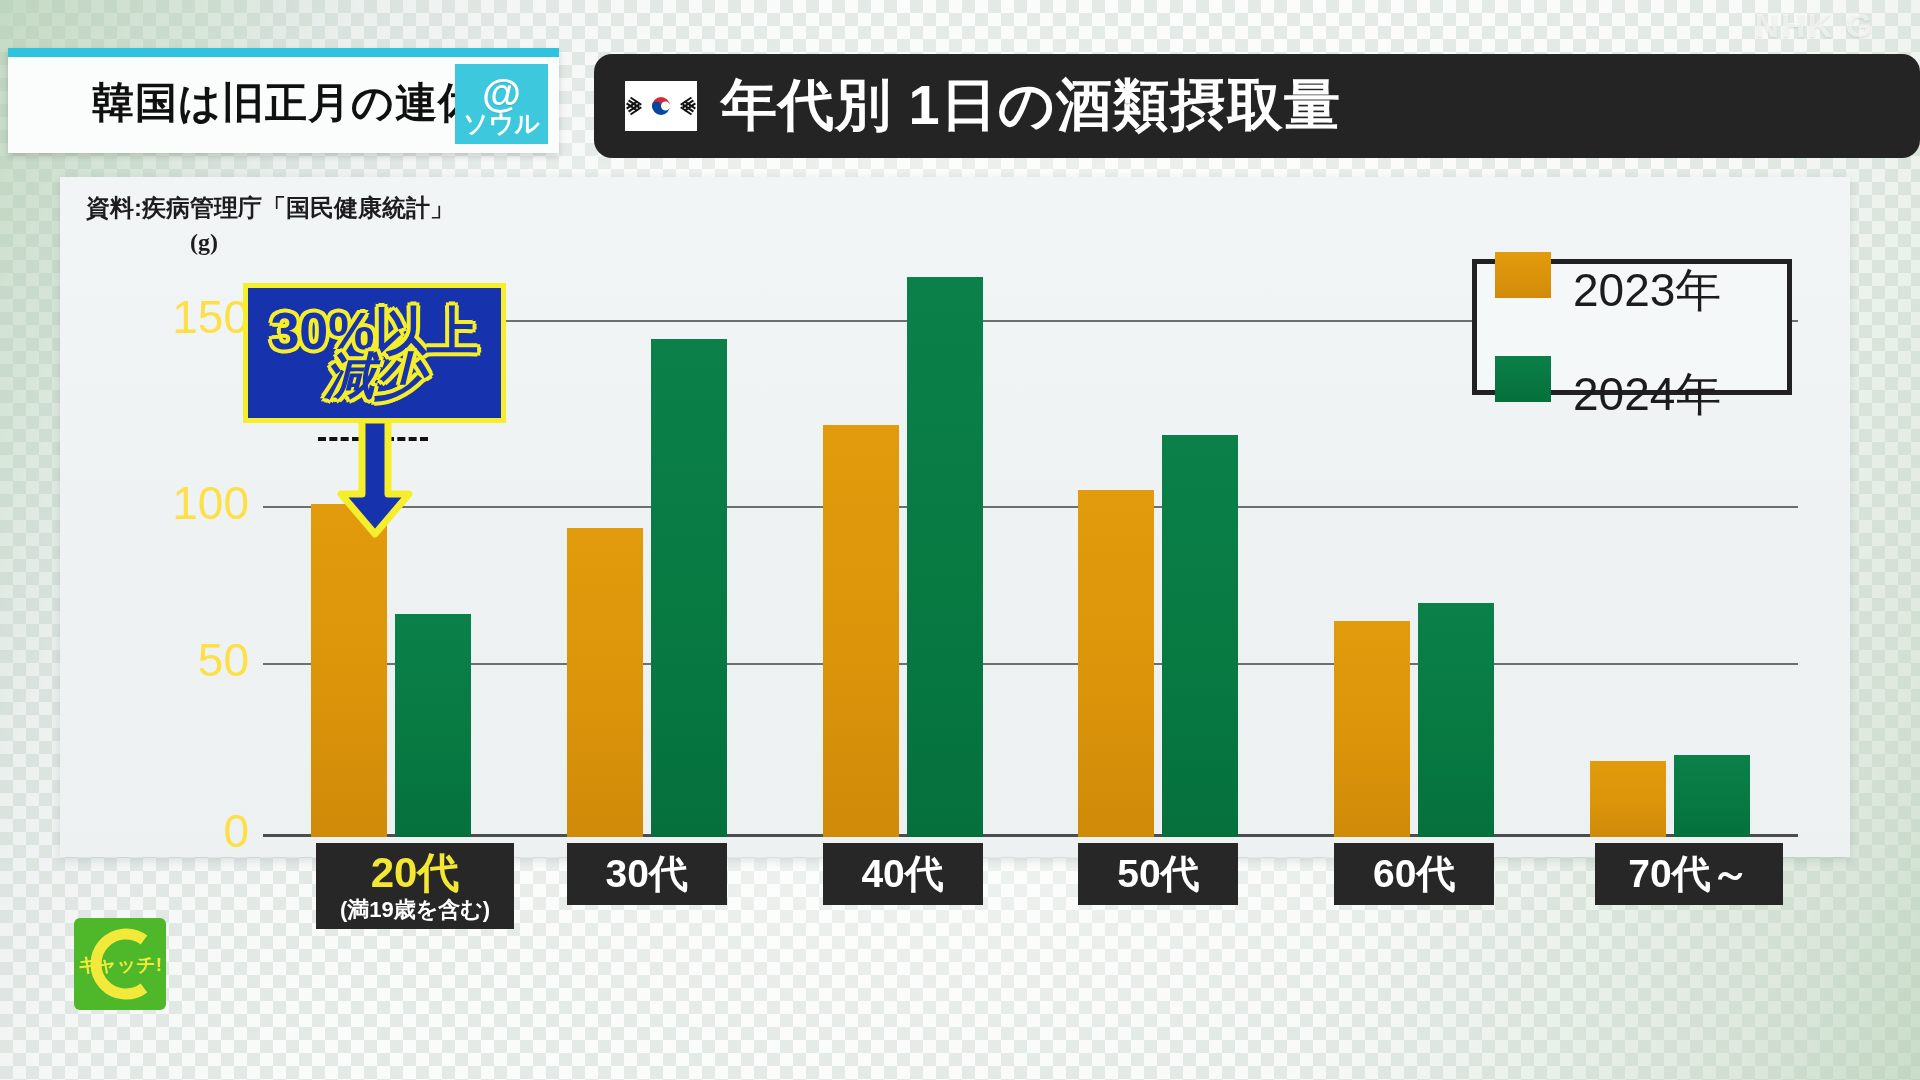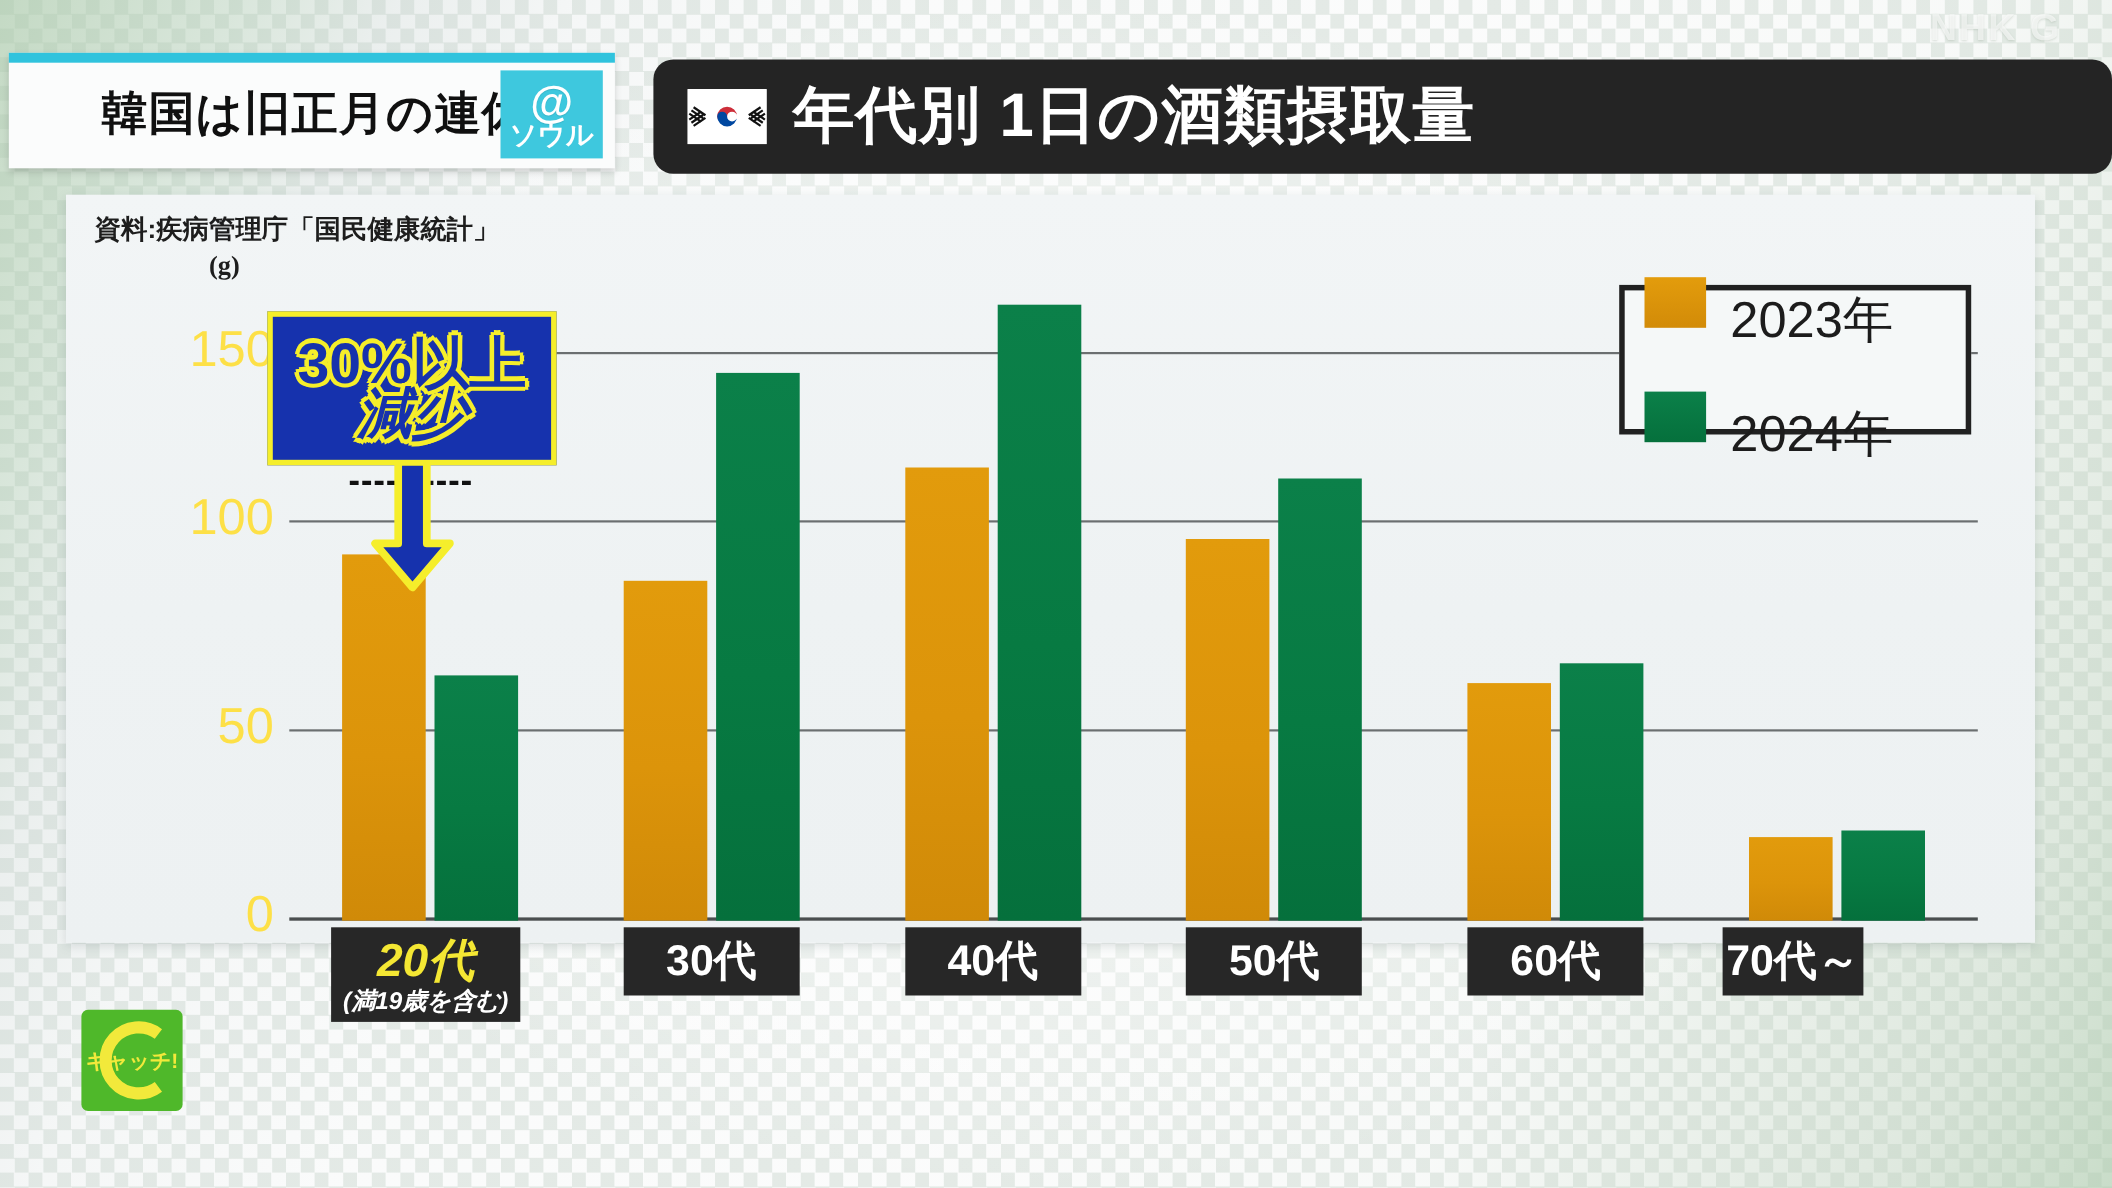--- a/index.html
+++ b/index.html
@@ -244,21 +244,21 @@
 
     <div id="plot">
 
       <div id="gridlines">
           <div class="gridline base" style="bottom: 0px;">
             <span class="ylabel">0</span>
           </div>
           <div class="gridline" style="bottom: 171.818px;">
             <span class="ylabel">50</span>
           </div>
-          <div class="gridline" style="bottom: 362px;">
+          <div class="gridline" style="bottom: 329px;">
             <span class="ylabel">100</span>
           </div>
           <div class="gridline" style="bottom: 515.455px;">
             <span class="ylabel">150</span>
           </div>
         </div>
       <div id="bars">
           <div class="group" style="width: 255.833px;">
             <div class="bar y2023" style="height: 333.327px; margin-left: 47.9167px;"></div>
             <div class="bar y2024" style="height: 223.364px; margin-left: 8px;"></div>
@@ -280,37 +280,37 @@
             <div class="bar y2024" style="height: 233.673px; margin-left: 8px;"></div>
           </div>
           <div class="group" style="width: 255.833px;">
             <div class="bar y2023" style="height: 75.6px; margin-left: 47.9167px;"></div>
             <div class="bar y2024" style="height: 82.4727px; margin-left: 8px;"></div>
           </div>
         </div>
     </div>
 
     <div id="cats">
-        <div class="cat highlight" style="left: 38px; width: 172px; height: 86px; font-style: italic;">
+        <div class="cat highlight" style="left: 53px; width: 198px; height: 86px;">
           <div class="main">20代</div>
           <div class="sub">(満19歳を含む)</div>
         </div>
         <div class="cat" style="left: 303.75px; width: 160px; height: 62px;">
           <div class="main">30代</div>
         </div>
         <div class="cat" style="left: 559.583px; width: 160px; height: 62px;">
           <div class="main">40代</div>
         </div>
         <div class="cat" style="left: 815.417px; width: 160px; height: 62px;">
           <div class="main">50代</div>
         </div>
         <div class="cat" style="left: 1071.25px; width: 160px; height: 62px;">
           <div class="main">60代</div>
         </div>
-        <div class="cat" style="left: 1303px; width: 128px; height: 62px;">
+        <div class="cat" style="left: 1332px; width: 188px; height: 62px;">
           <div class="main">70代～</div>
         </div>
       </div>
   </div>
 
   <div id="legend">
     <div class="legend-row">
       <span class="swatch y2023"></span>
       <span class="legend-label">2023年</span>
     </div>

